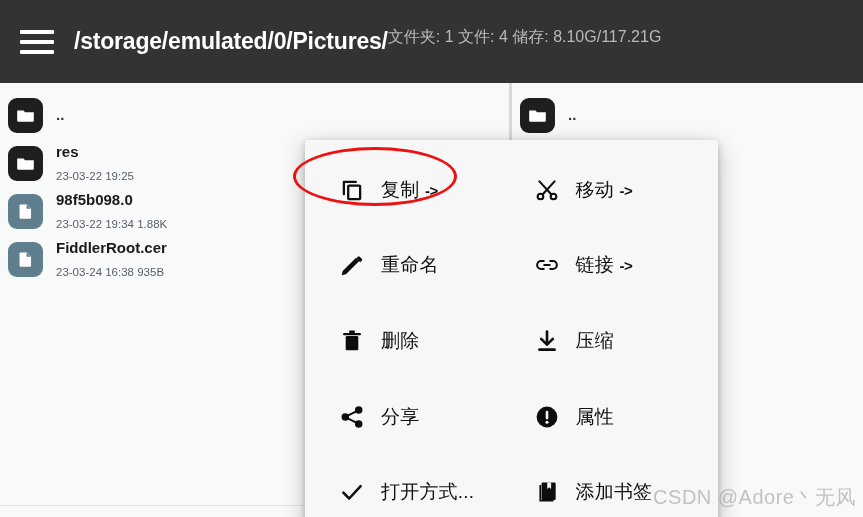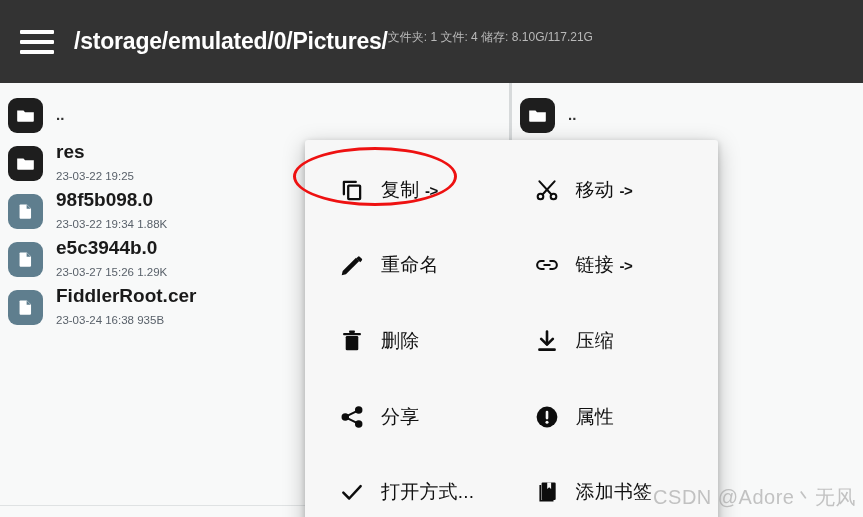--- a/index.html
+++ b/index.html
@@ -52,21 +52,21 @@
   #path-title {
     color: #ffffff;
     font-size: 23px;
     font-weight: bold;
     letter-spacing: -0.2px;
     line-height: 28px;
     white-space: nowrap;
   }
   #path-subtitle {
     color: #b9b9b9;
-    font-size: 12px;
+    font-size: 16px;
     line-height: 18px;
     margin-top: 1px;
     white-space: nowrap;
   }
 
   
   #panes {
     position: absolute;
     left: 0; top: 83px;
     width: 863px; height: 434px;
@@ -104,21 +104,21 @@
   .file-icon.doc    { background: #5f7e8e; }
 
   .file-meta {
     margin-left: 13px;
     display: flex;
     flex-direction: column;
     justify-content: center;
     min-width: 0;
   }
   .file-name {
-    font-size: 19px;
+    font-size: 15px;
     font-weight: bold;
     color: #1a1a1a;
     line-height: 18px;
     white-space: nowrap;
   }
   .file-name.dots {
     font-weight: bold;
     font-size: 15px;
     color: #333;
   }
@@ -270,32 +270,20 @@
             </div>
           </div>
           <div class="file-row">
             <div class="file-icon doc">
               <svg viewBox="0 0 24 24" width="19" height="19" fill="#ffffff">
                 <path d="M5.5 3h8.2L19 8.3V20a1 1 0 0 1-1 1H5.5a1 1 0 0 1-1-1V4a1 1 0 0 1 1-1z"></path>
                 <path d="M13.4 3.2v5.2H18.8z" fill="#5f7e8e"></path>
               </svg>
             </div>
             <div class="file-meta">
-              <div class="file-name">e5c3944b.0</div>
-              <div class="file-sub">23-03-27 15:26   1.29K</div>
-            </div>
-          </div>
-          <div class="file-row">
-            <div class="file-icon doc">
-              <svg viewBox="0 0 24 24" width="19" height="19" fill="#ffffff">
-                <path d="M5.5 3h8.2L19 8.3V20a1 1 0 0 1-1 1H5.5a1 1 0 0 1-1-1V4a1 1 0 0 1 1-1z"></path>
-                <path d="M13.4 3.2v5.2H18.8z" fill="#5f7e8e"></path>
-              </svg>
-            </div>
-            <div class="file-meta">
               <div class="file-name">FiddlerRoot.cer</div>
               <div class="file-sub">23-03-24 16:38   935B</div>
             </div>
           </div>
         </div>
       <div id="left-bottom-divider"></div>
     </div>
 
     <div id="pane-split"></div>
 

